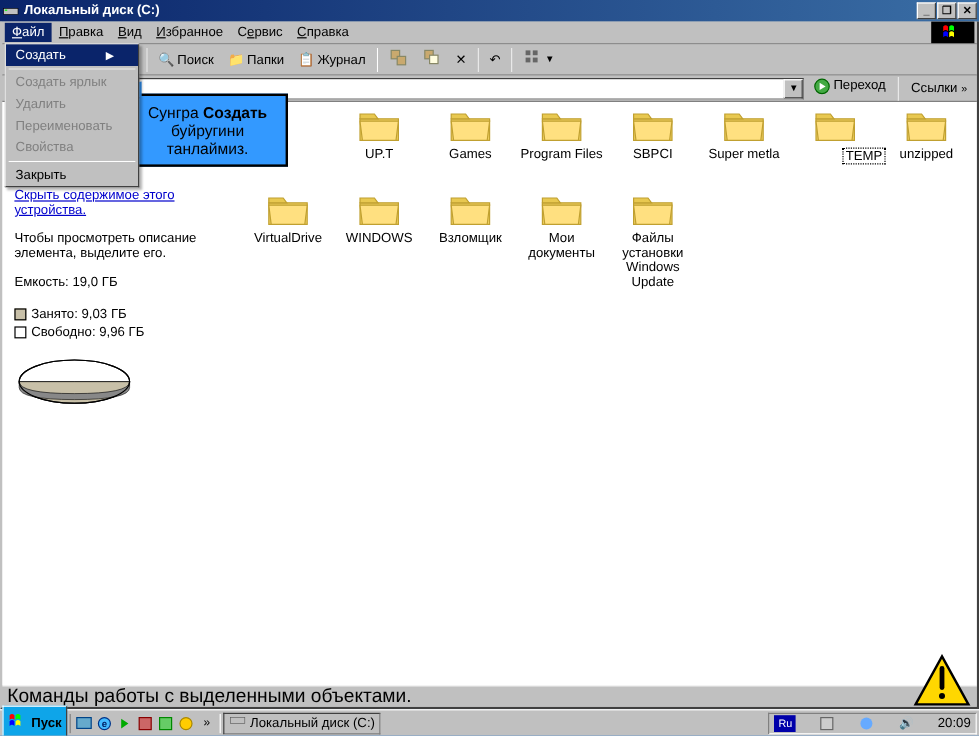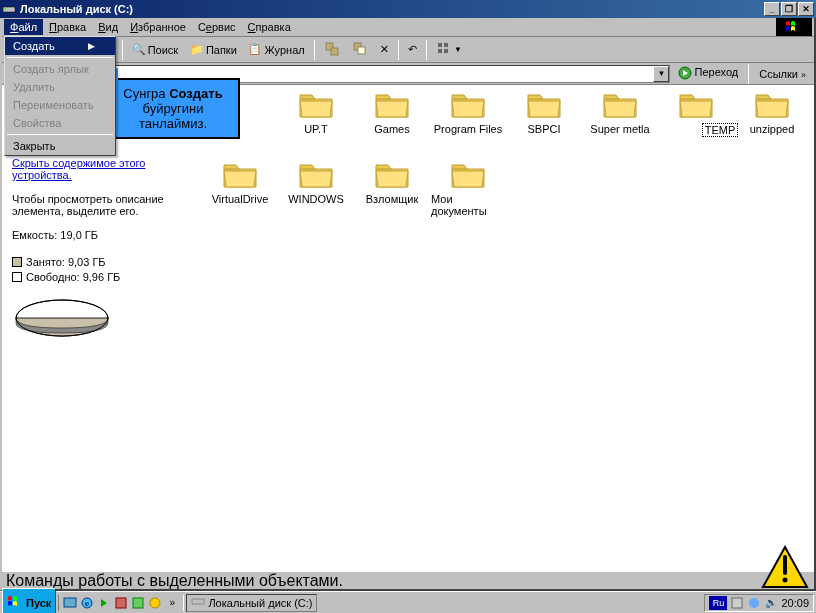--- a/index.html
+++ b/index.html
@@ -48,35 +48,35 @@
 .content { flex:1; display:flex; background:#fff; overflow:hidden; }
 .left-panel { width:200px; padding:8px 10px; font-size:11px; background:#fff; }
 .left-panel a { color:#0000cc; text-decoration:underline; }
 .left-panel .cap-row { display:flex; align-items:center; gap:4px; margin:3px 0; }
 .cap-sq { width:10px; height:10px; border:1px solid #000; }
 .cap-sq.used { background:#c8c0a8; }
 .cap-sq.free { background:#fff; }
 .pie { margin-top:10px; position:relative; width:100px; height:50px; }
 
 .folder-grid { flex:1; padding:4px 0; display:flex; flex-wrap:wrap; align-content:flex-start; }
-.folder-item { width:76px; height:70px; display:flex; flex-direction:column; align-items:center; text-align:left; font-size:11px; cursor:pointer; padding-top:2px; }
+.folder-item { width:76px; height:70px; display:flex; flex-direction:column; align-items:center; text-align:center; font-size:11px; cursor:pointer; padding-top:2px; }
 .folder-icon { width:36px; height:30px; margin-bottom:2px; }
 .folder-item .label { line-height:1.1; word-wrap:break-word; max-width:74px; }
 .folder-item.selected .label { background:#fff; border:1px dotted #000; padding:0 2px;margin-left:48px; }
 
 
 .statusbar { height:18px; background:#c0c0c0; border-top:1px solid #fff; font-size:16px; padding:2px 4px; display:flex; align-items:center; }
 
 
 .taskbar { position:absolute; bottom:0; left:0; right:0; height:22px; background:#c0c0c0; border-top:1px solid #fff; display:flex; align-items:center; font-size:11px; padding:0 2px; gap:2px; }
 .start-btn { height:30px; padding:0 4px; background:#0ea5e9; border:1px solid #fff; border-right-color:#404040; border-bottom-color:#404040; display:flex; align-items:center; gap:3px; font-weight:bold; cursor:pointer; }
 .ql { display:flex; gap:1px; padding:0 3px; border-left:1px solid #808080; border-right:1px solid #fff; }
 .ql-icon { width:16px; height:16px; cursor:pointer; display:flex;align-items:center;justify-content:center; }
 .task-btn { height:18px; padding:0 4px; background:#c0c0c0; border:1px solid #808080; border-top-color:#404040; border-left-color:#404040; display:flex;align-items:center; gap:3px; cursor:pointer; }
-.tray { margin-left:auto; height:18px; border:1px solid #808080; border-bottom-color:#fff; border-right-color:#fff; padding:0 4px; display:flex;align-items:center; gap:3px; }
+.tray { margin-left:auto; height:18px; border:1px solid #808080; border-bottom-color:#fff; border-right-color:#fff; padding:0 4px; display:flex;align-items:center; gap:19px; }
 .tray-icon { width:14px; height:14px; cursor:pointer; display:flex; align-items:center; justify-content:center; font-size:10px; }
 
 
 .warn-overlay { position:absolute; bottom:18px; right:6px; width:50px; height:50px; z-index:200; }
 
 </style>
 </head>
 <body>
 
 <div class="titlebar">
@@ -334,20 +334,28 @@
           <div class="label">Взломщик</div>
         </div>
         <div class="folder-item">
           <div class="folder-icon"><svg width="36" height="30" viewBox="0 0 36 30">
               <path d="M2 8 L2 26 L34 26 L34 8 Z" fill="#f0d060" stroke="#c0a030"></path>
               <path d="M2 8 L2 4 L14 4 L17 8 Z" fill="#e8c850" stroke="#c0a030"></path>
               <path d="M2 10 L34 10 L32 26 L4 26 Z" fill="#ffe080" stroke="#c0a030"></path>
             </svg></div>
           <div class="label">Мои документы</div>
         </div>
+        <div class="folder-item">
+          <div class="folder-icon"><svg width="36" height="30" viewBox="0 0 36 30">
+              <path d="M2 8 L2 26 L34 26 L34 8 Z" fill="#f0d060" stroke="#c0a030"></path>
+              <path d="M2 8 L2 4 L14 4 L17 8 Z" fill="#e8c850" stroke="#c0a030"></path>
+              <path d="M2 10 L34 10 L32 26 L4 26 Z" fill="#ffe080" stroke="#c0a030"></path>
+            </svg></div>
+          <div class="label">Файлы установки Windows Update</div>
+        </div>
       </div>
   </div>
 
   <div class="statusbar">
     <span>Команды работы с выделенными объектами.</span>
   </div>
 
 </div>
 
 <div class="warn-overlay">

